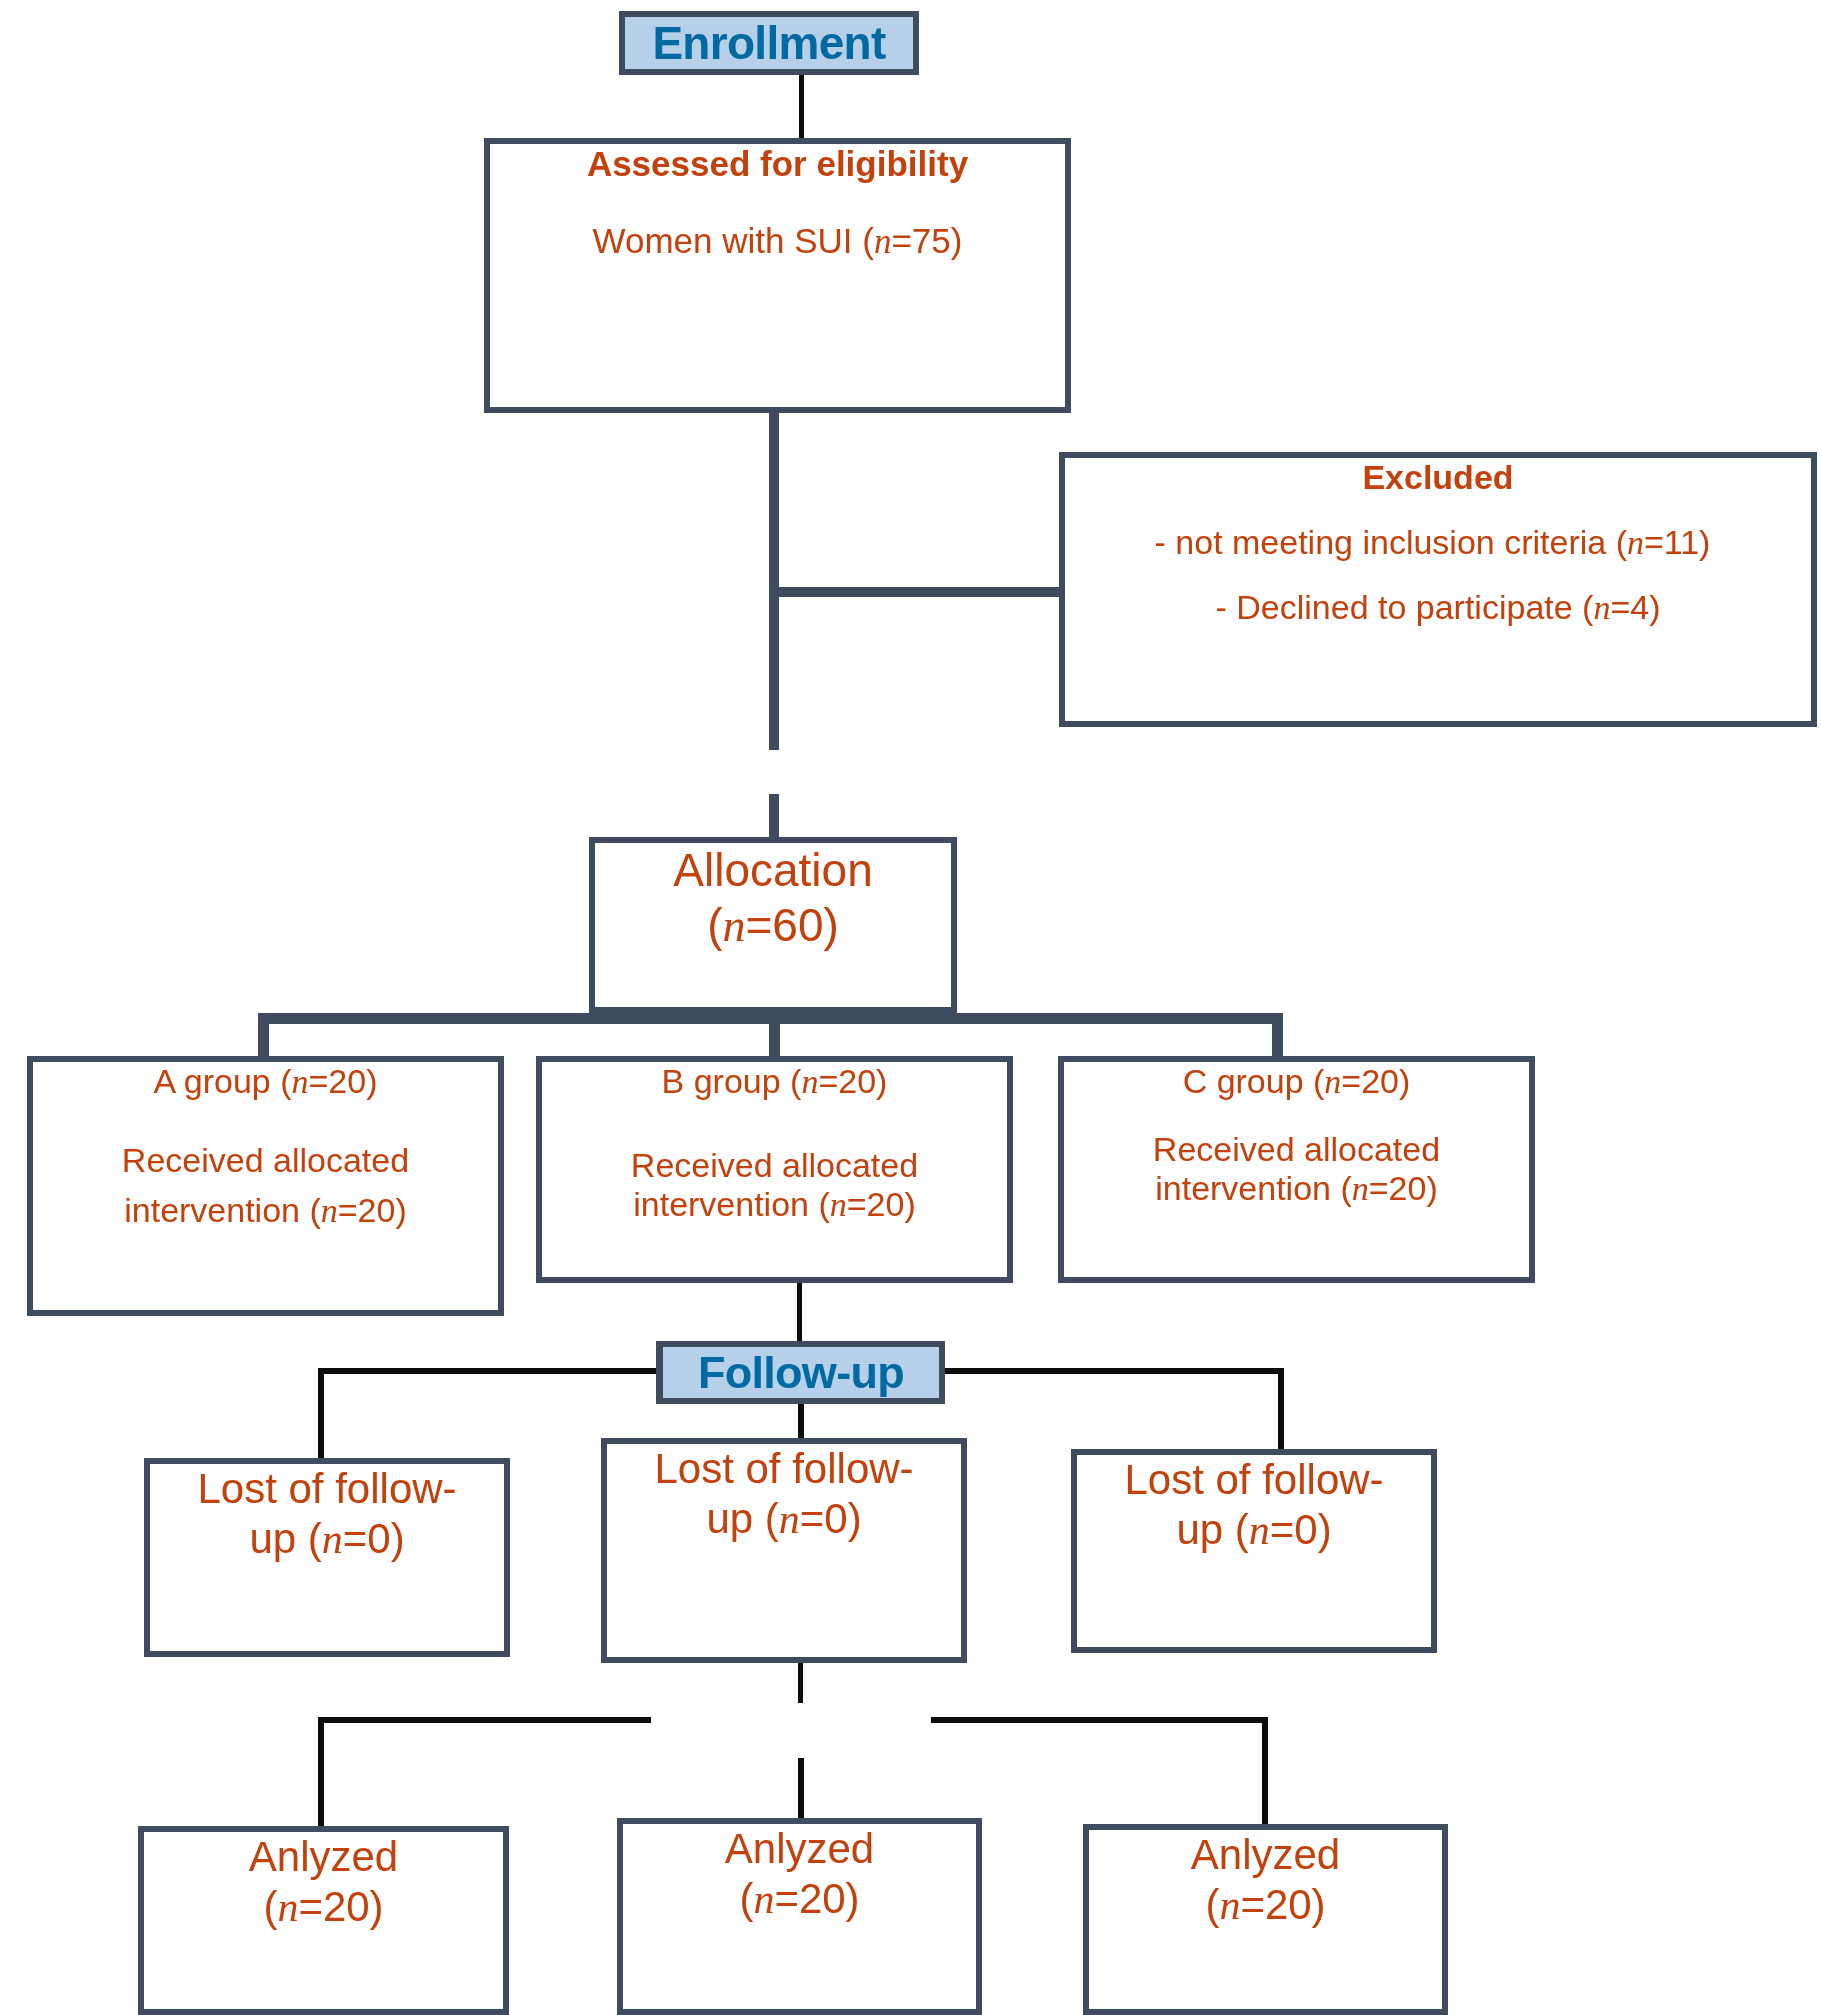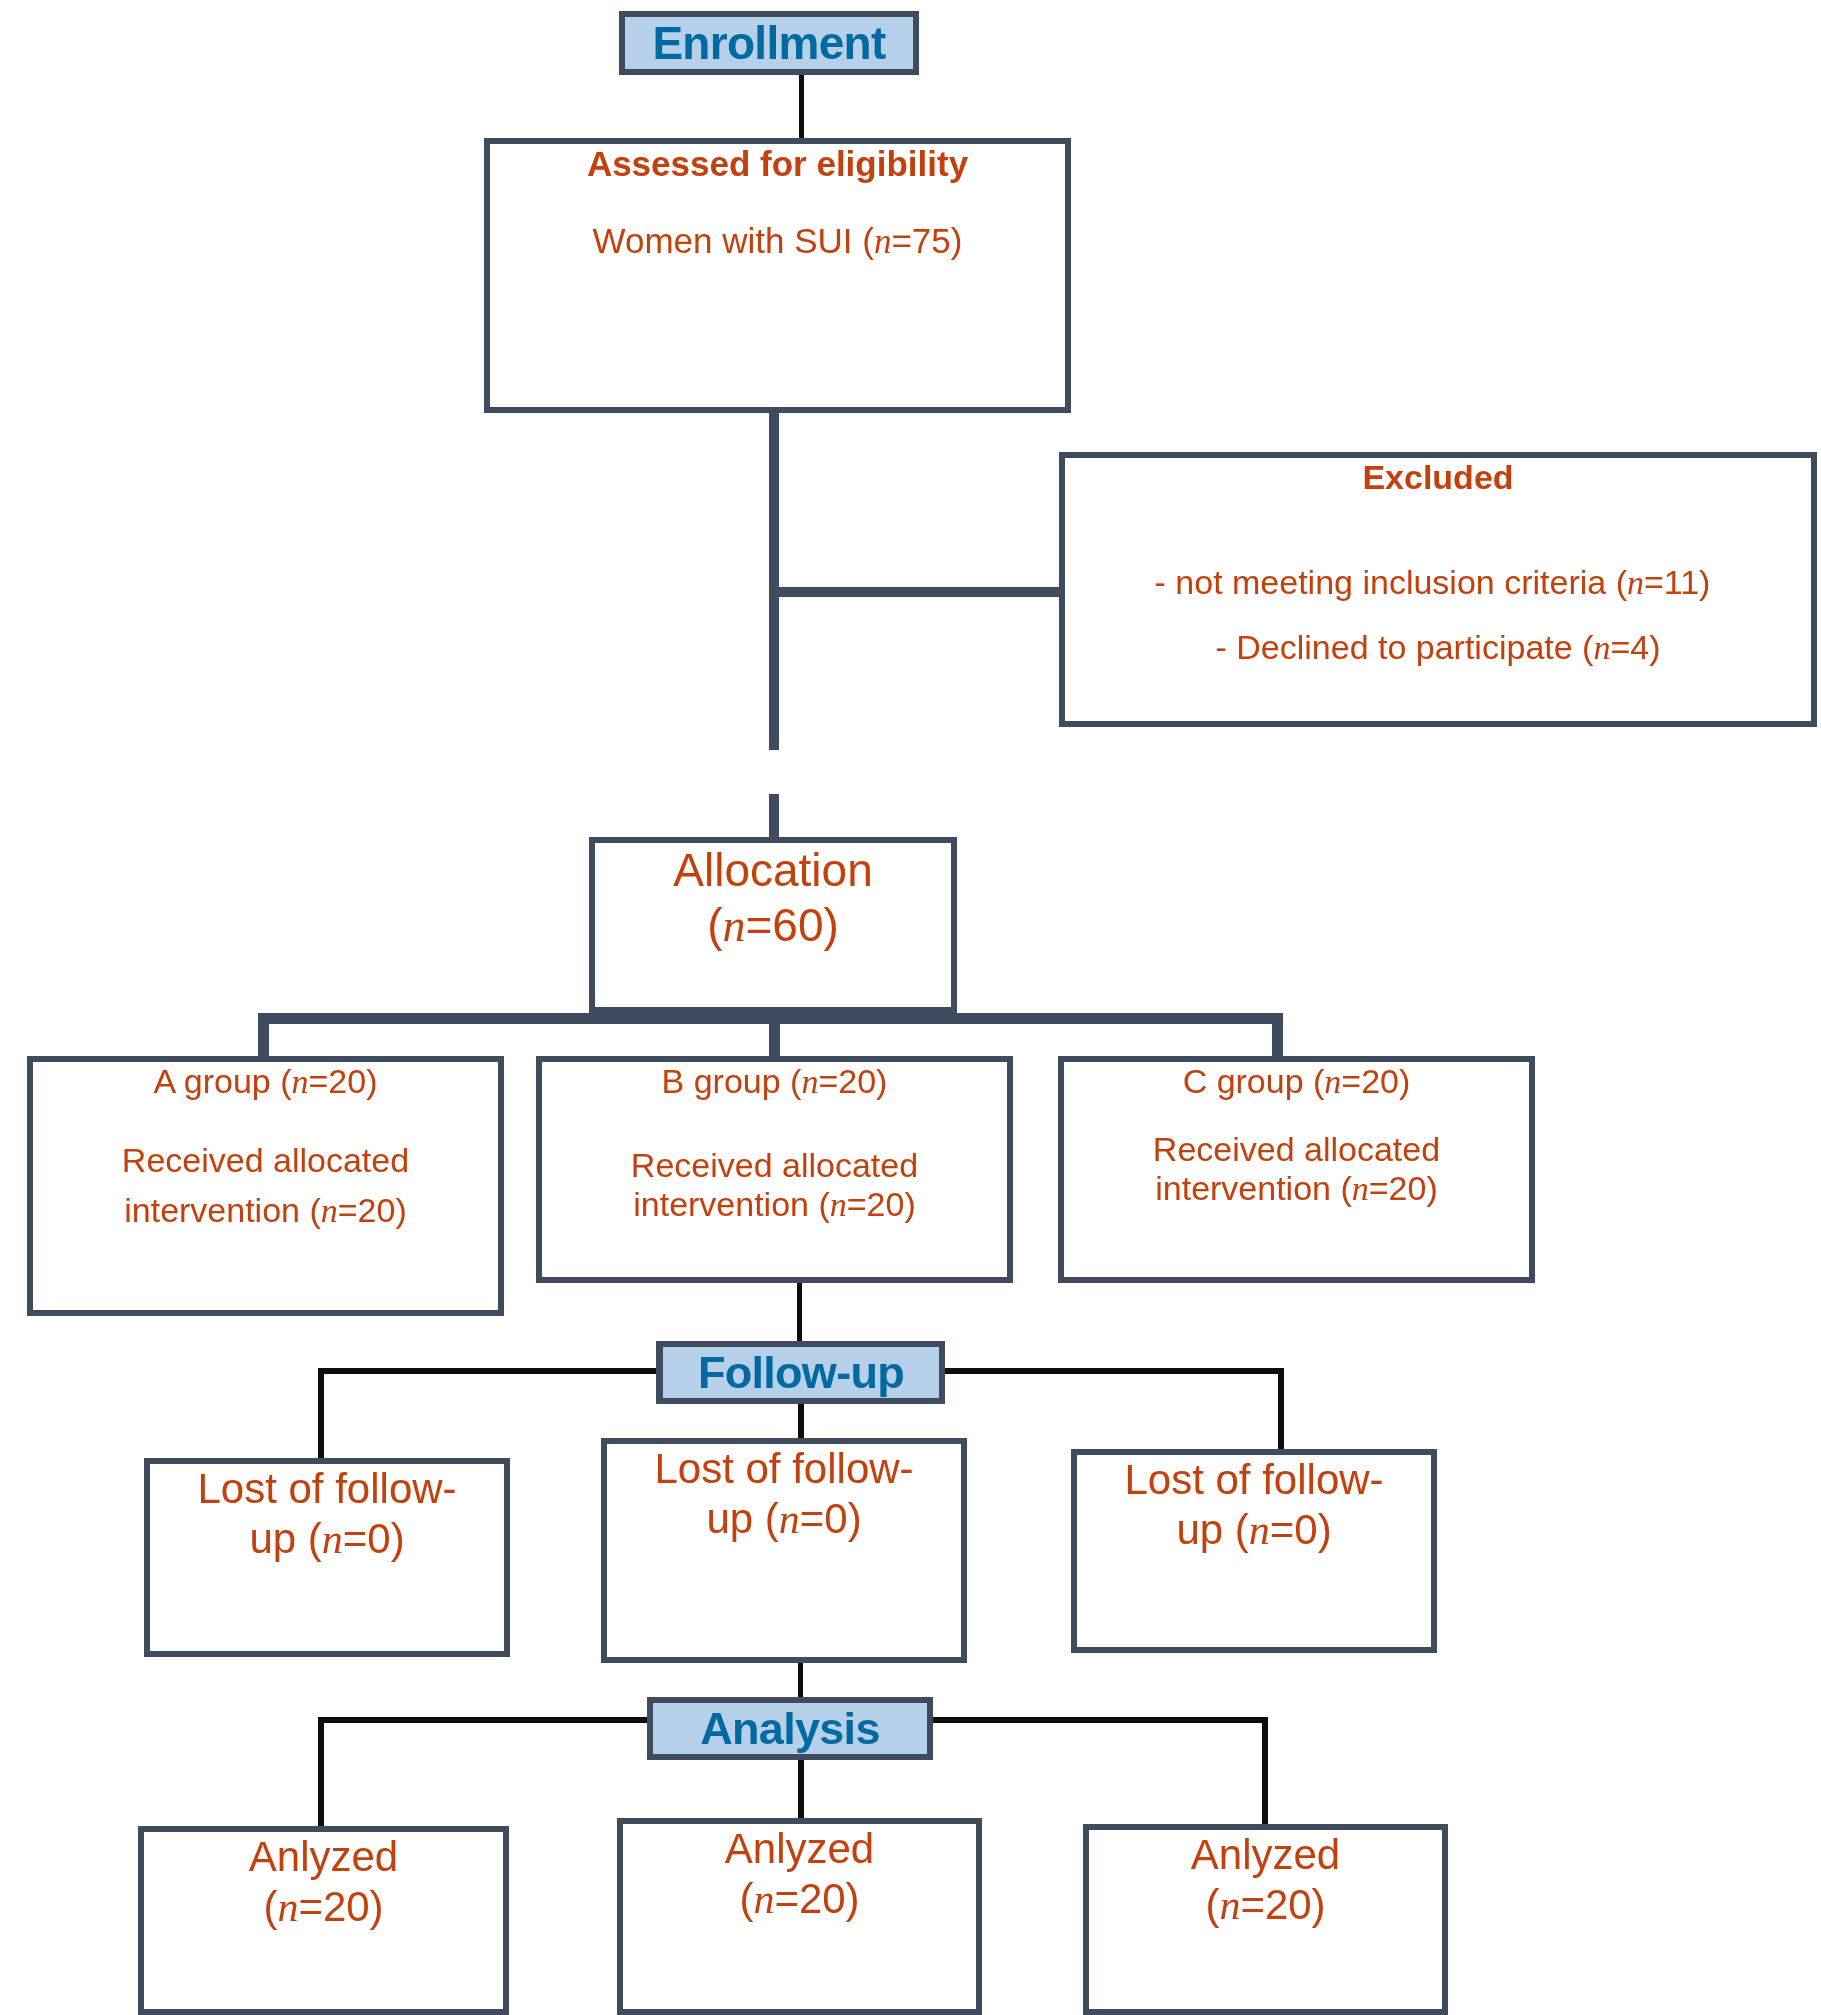--- a/index.html
+++ b/index.html
@@ -89,21 +89,21 @@
     <span class="line bold" style="margin-bottom:37px;">Assessed for eligibility</span>
     <span class="line"><span>Women with SUI (</span><em class="ital">n</em><span>=75)</span></span>
   </div>
 
   <div class="vline" style="left:769px; top:409px; width:9.5px; height:341px;"></div>
 
   <div class="hline" style="left:769px; top:587px; width:298px; height:9.5px;"></div>
 
   <div class="box" style="left:1059px; top:452px; width:758px; height:275px; font-size:34px; line-height:1.15;">
     <span class="line bold" style="margin-bottom:26px;">Excluded</span>
-    <span class="line" style="margin-bottom:26px; margin-left:-11px;margin-top:40px;"><span>- not meeting inclusion criteria (</span><em class="ital">n</em><span>=11)</span></span>
+    <span class="line" style="margin-bottom:26px; margin-left:-11px;"><span>- not meeting inclusion criteria (</span><em class="ital">n</em><span>=11)</span></span>
     <span class="line"><span>- Declined to participate (</span><em class="ital">n</em><span>=4)</span></span>
   </div>
 
 
   <div class="vline" style="left:769px; top:794px; width:9.5px; height:45px;"></div>
 
   <div class="box" style="left:589px; top:837px; width:368px; height:176px; font-size:46px; line-height:1.2;">
     <span class="line">Allocation</span>
     <span class="line"><span>(</span><em class="ital">n</em><span>=60)</span></span>
   </div>
@@ -153,23 +153,20 @@
     <span class="line"><span>up (</span><em class="ital">n</em><span>=0)</span></span>
   </div>
 
   <div class="box" style="left:1071px; top:1449px; width:366px; height:204px; font-size:42px; line-height:1.2;">
     <span class="line">Lost of follow-</span>
     <span class="line"><span>up (</span><em class="ital">n</em><span>=0)</span></span>
   </div>
 
   <div class="vline-thin" style="left:798px; top:1661px; width:4.8px; height:42px;"></div>
 
-  <div class="stage" style="left:647px; top:1697px; width:286px; height:63px; font-size:45px;">
-    <div class="stage-inner">Analysis</div>
-  </div>
 
   <div class="hline-thin" style="left:318px; top:1717px; width:333px; height:6.1px;"></div>
   <div class="vline-thin" style="left:318px; top:1717px; width:5.5px; height:116px;"></div>
   <div class="hline-thin" style="left:931px; top:1717px; width:337px; height:6.1px;"></div>
   <div class="vline-thin" style="left:1262px; top:1717px; width:5.5px; height:116px;"></div>
   <div class="vline-thin" style="left:798px; top:1758px; width:5.5px; height:75px;"></div>
 
   <div class="box" style="left:138px; top:1826px; width:371px; height:189px; font-size:42px; line-height:1.2;">
     <span class="line">Anlyzed</span>
     <span class="line"><span>(</span><em class="ital">n</em><span>=20)</span></span>

